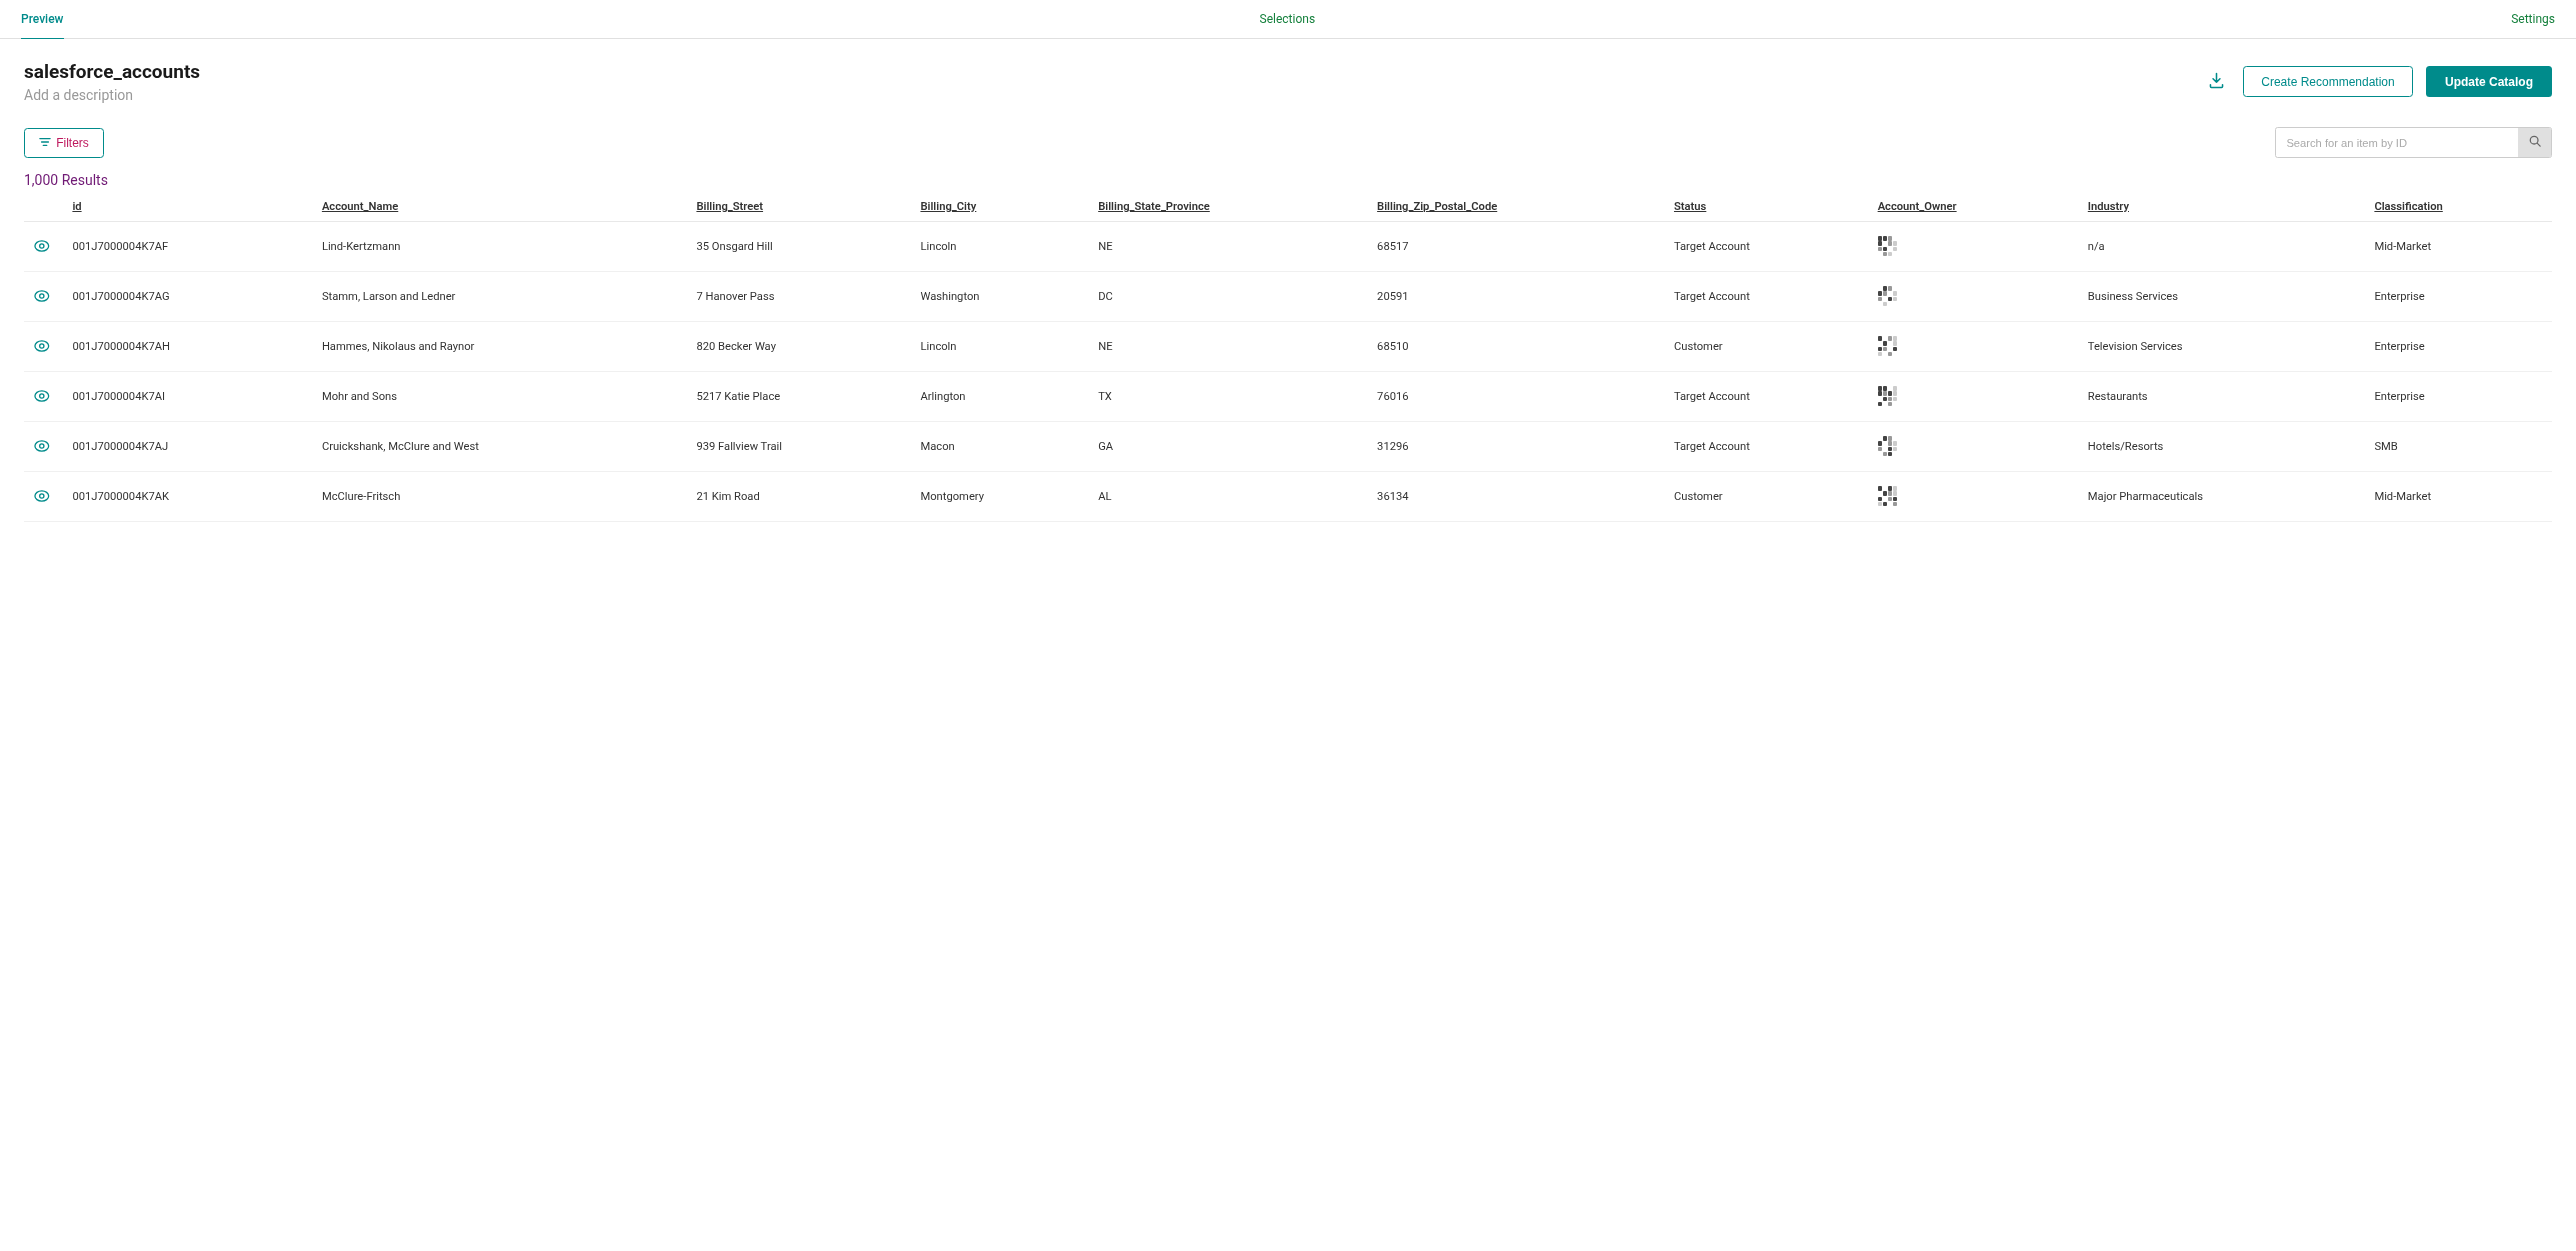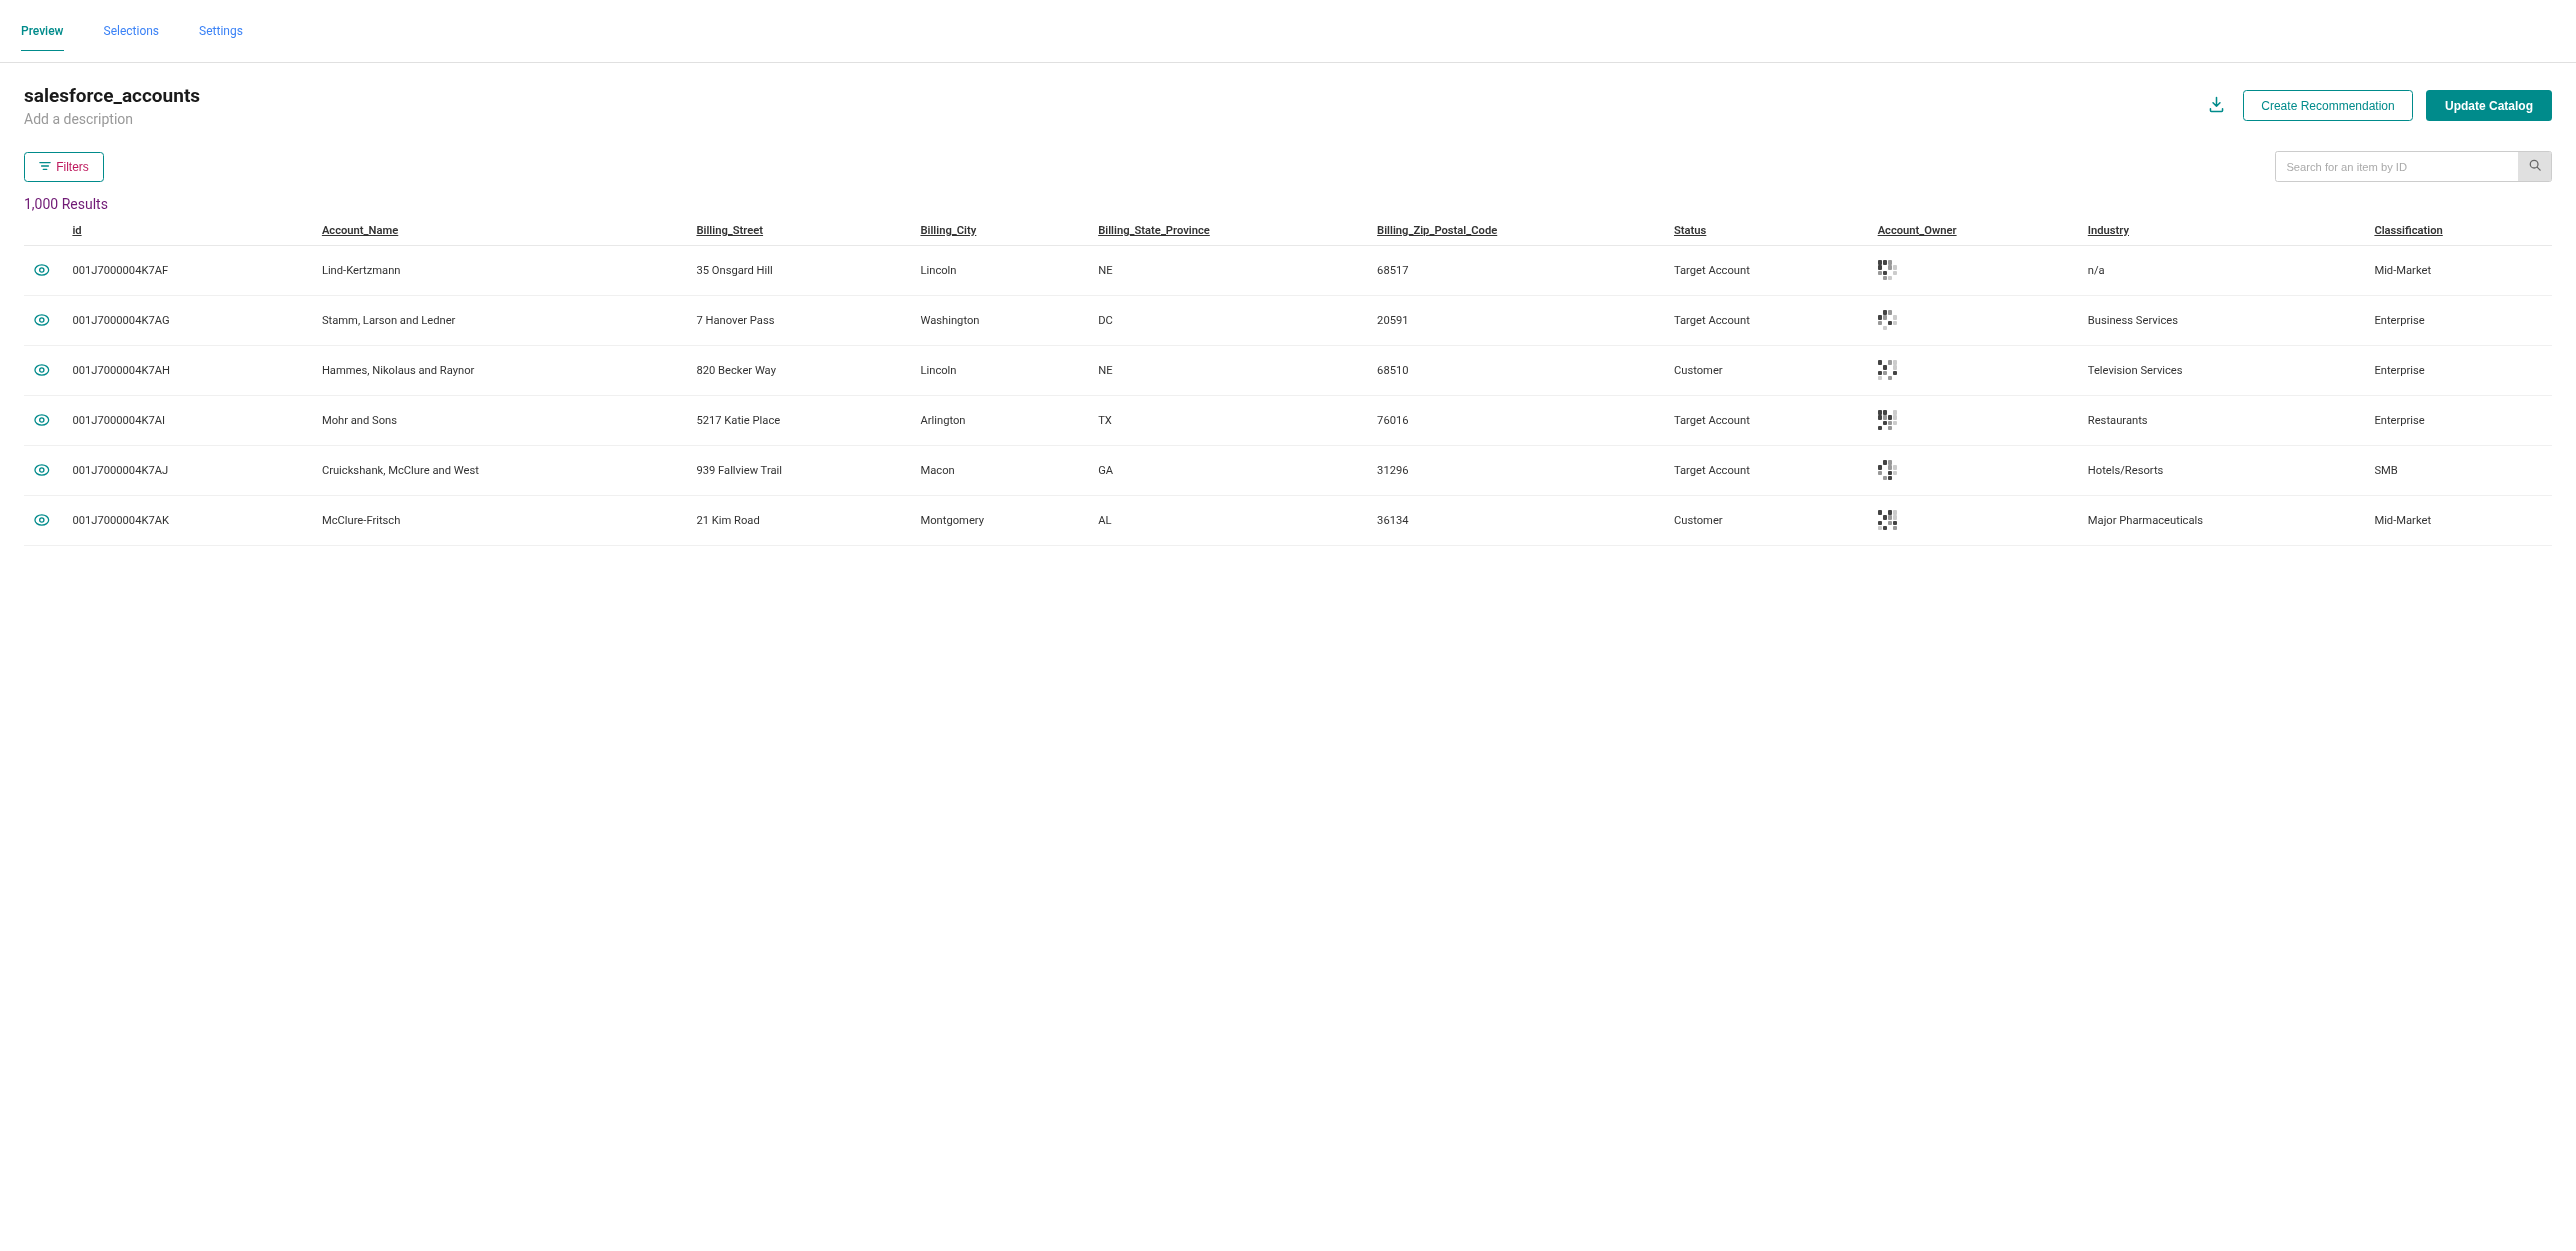--- a/index.html
+++ b/index.html
@@ -7,27 +7,28 @@
       font-family: -apple-system, BlinkMacSystemFont, 'Segoe UI', Roboto, sans-serif;
       background: #fff;
       color: #333;
       font-size: 12px;
     }
 
     
     .top-nav {
       display: flex;
       border-bottom: 0.9px solid #e0e0e0;
-      padding: 12px 21px;
-      gap: 40px;
+      padding: 0 21px;
+      gap: 28px;
+      justify-content: space-between;
     }
     .top-nav-tab {
       padding: 12px 0;
       font-size: 12px;
-      color: #3b82f6;
+      color: #15803d;
       cursor: pointer;
       border-bottom: 1.7px solid transparent;
       margin-bottom: -0.9px;
     }
     .top-nav-tab.active {
       color: #008B8B;
       border-bottom: 1.7px solid #008B8B;
       font-weight: 500;
     }
 

